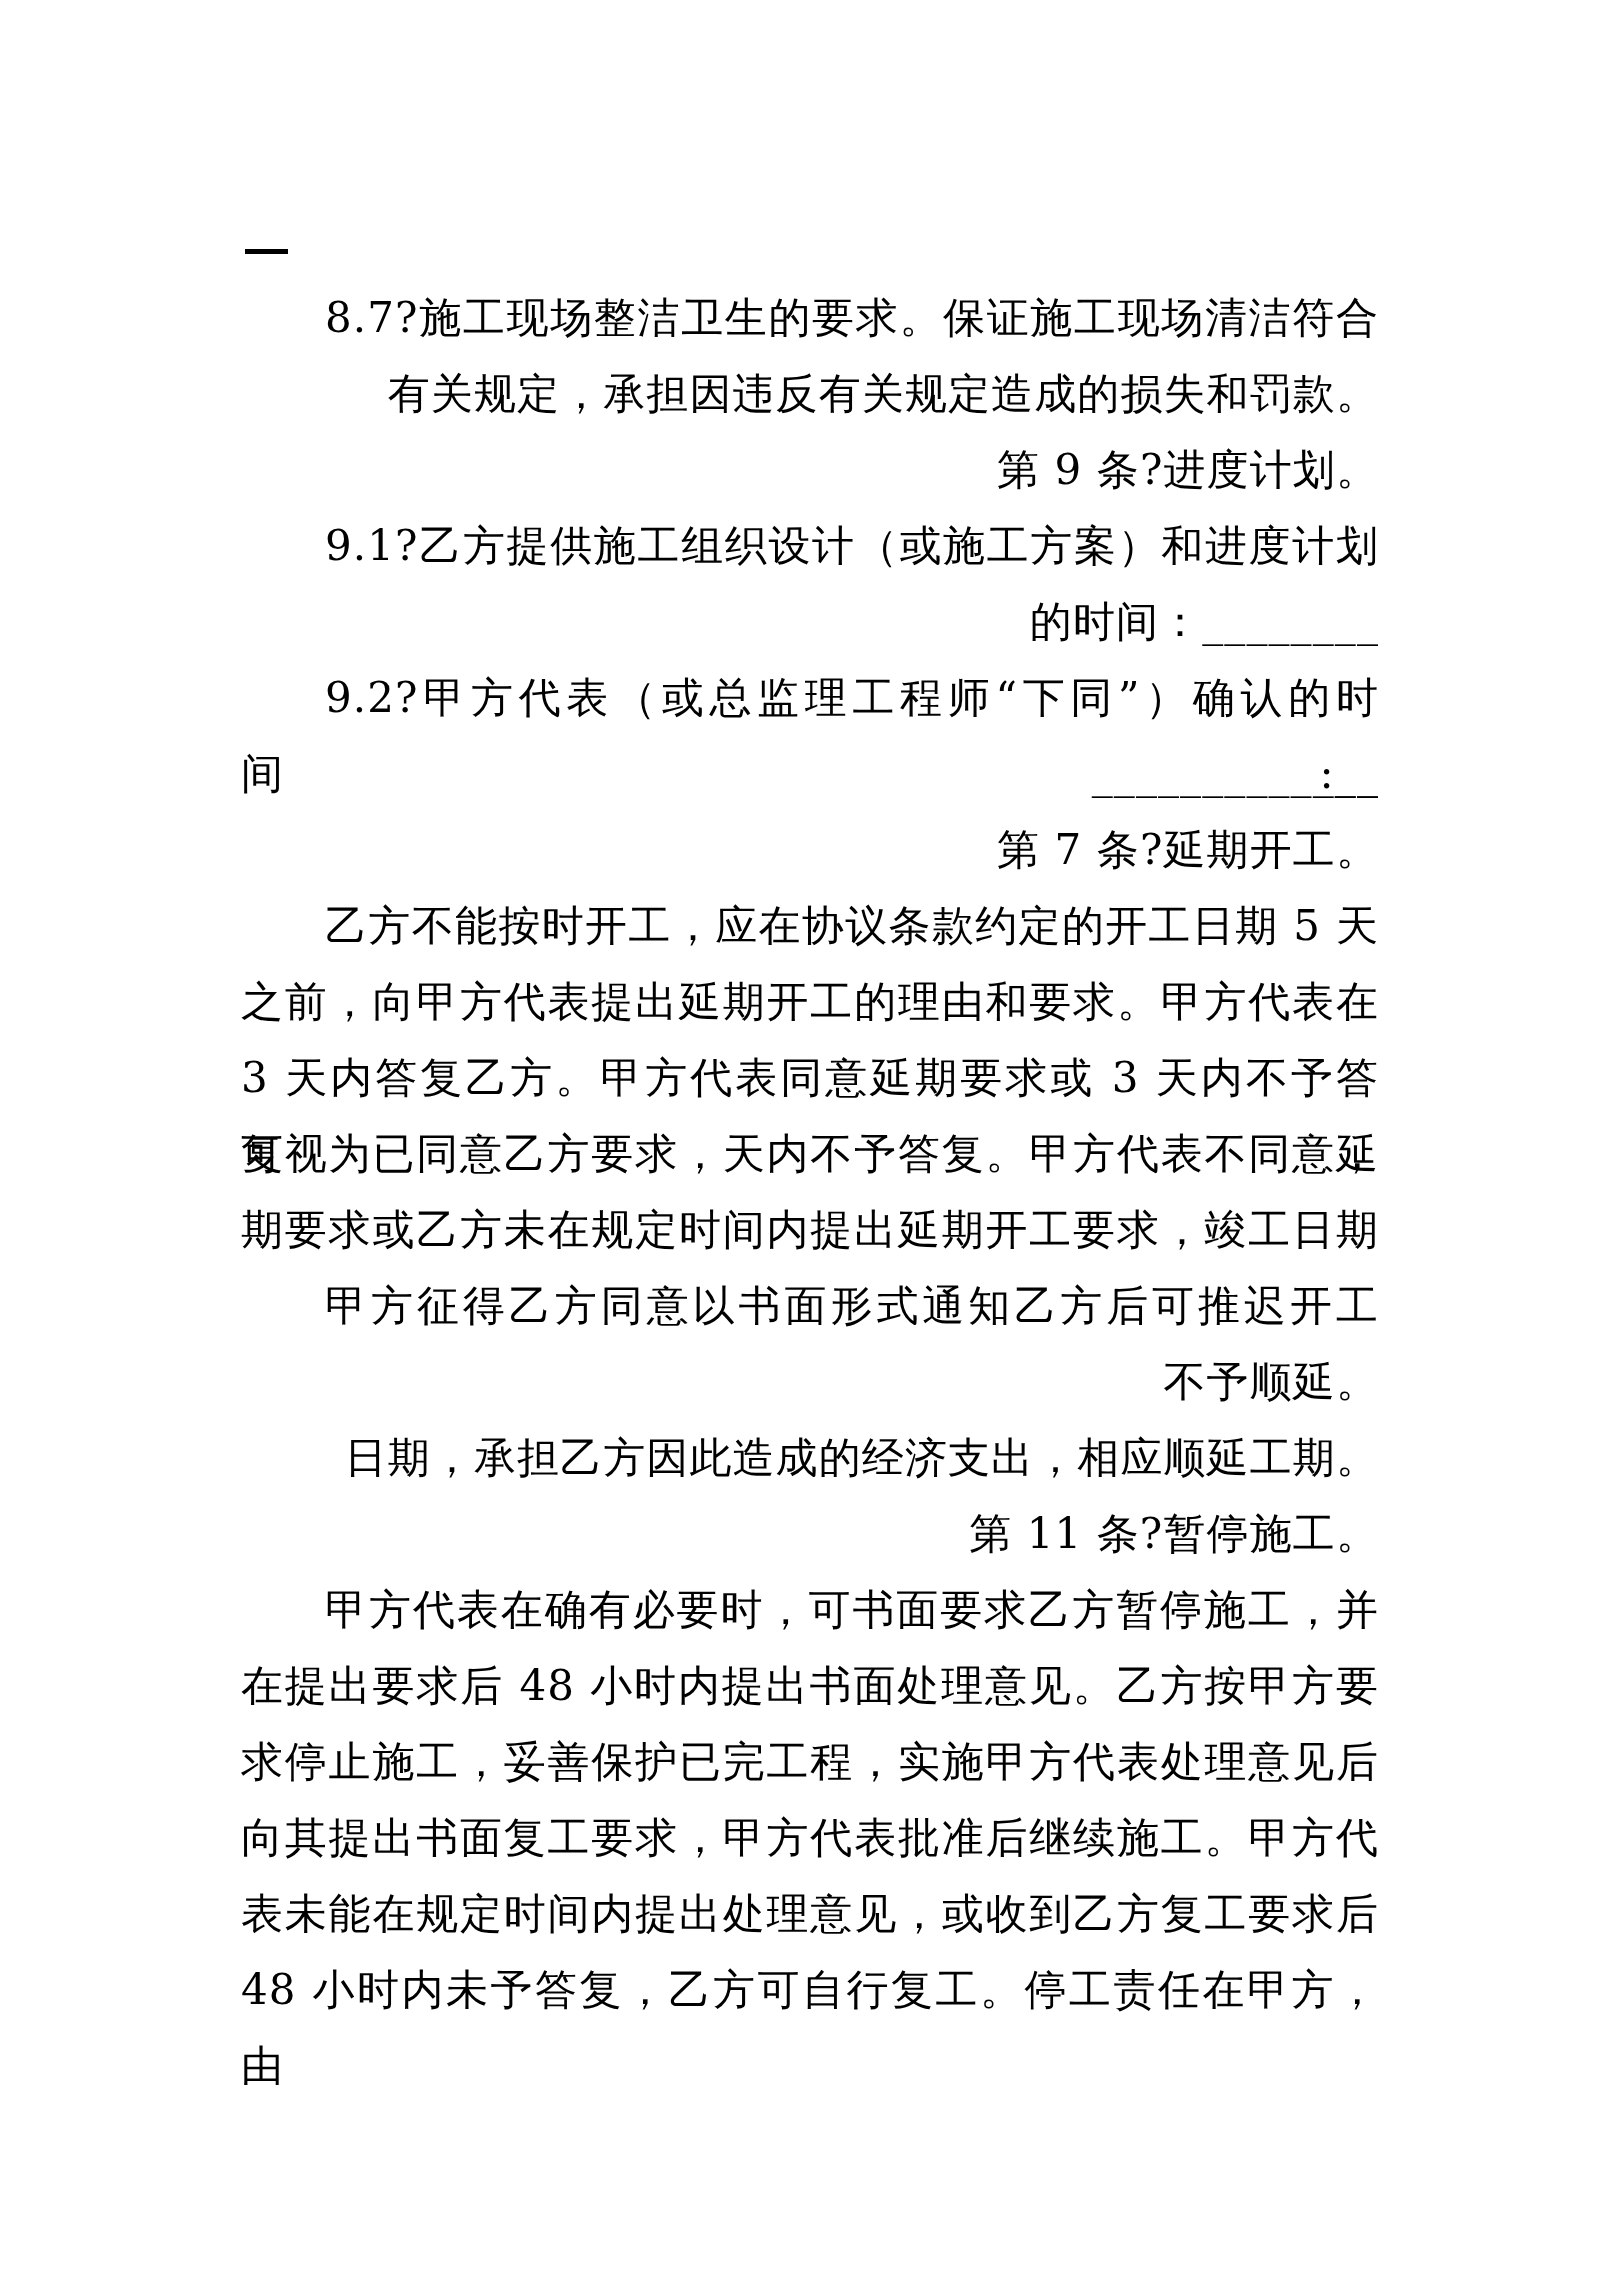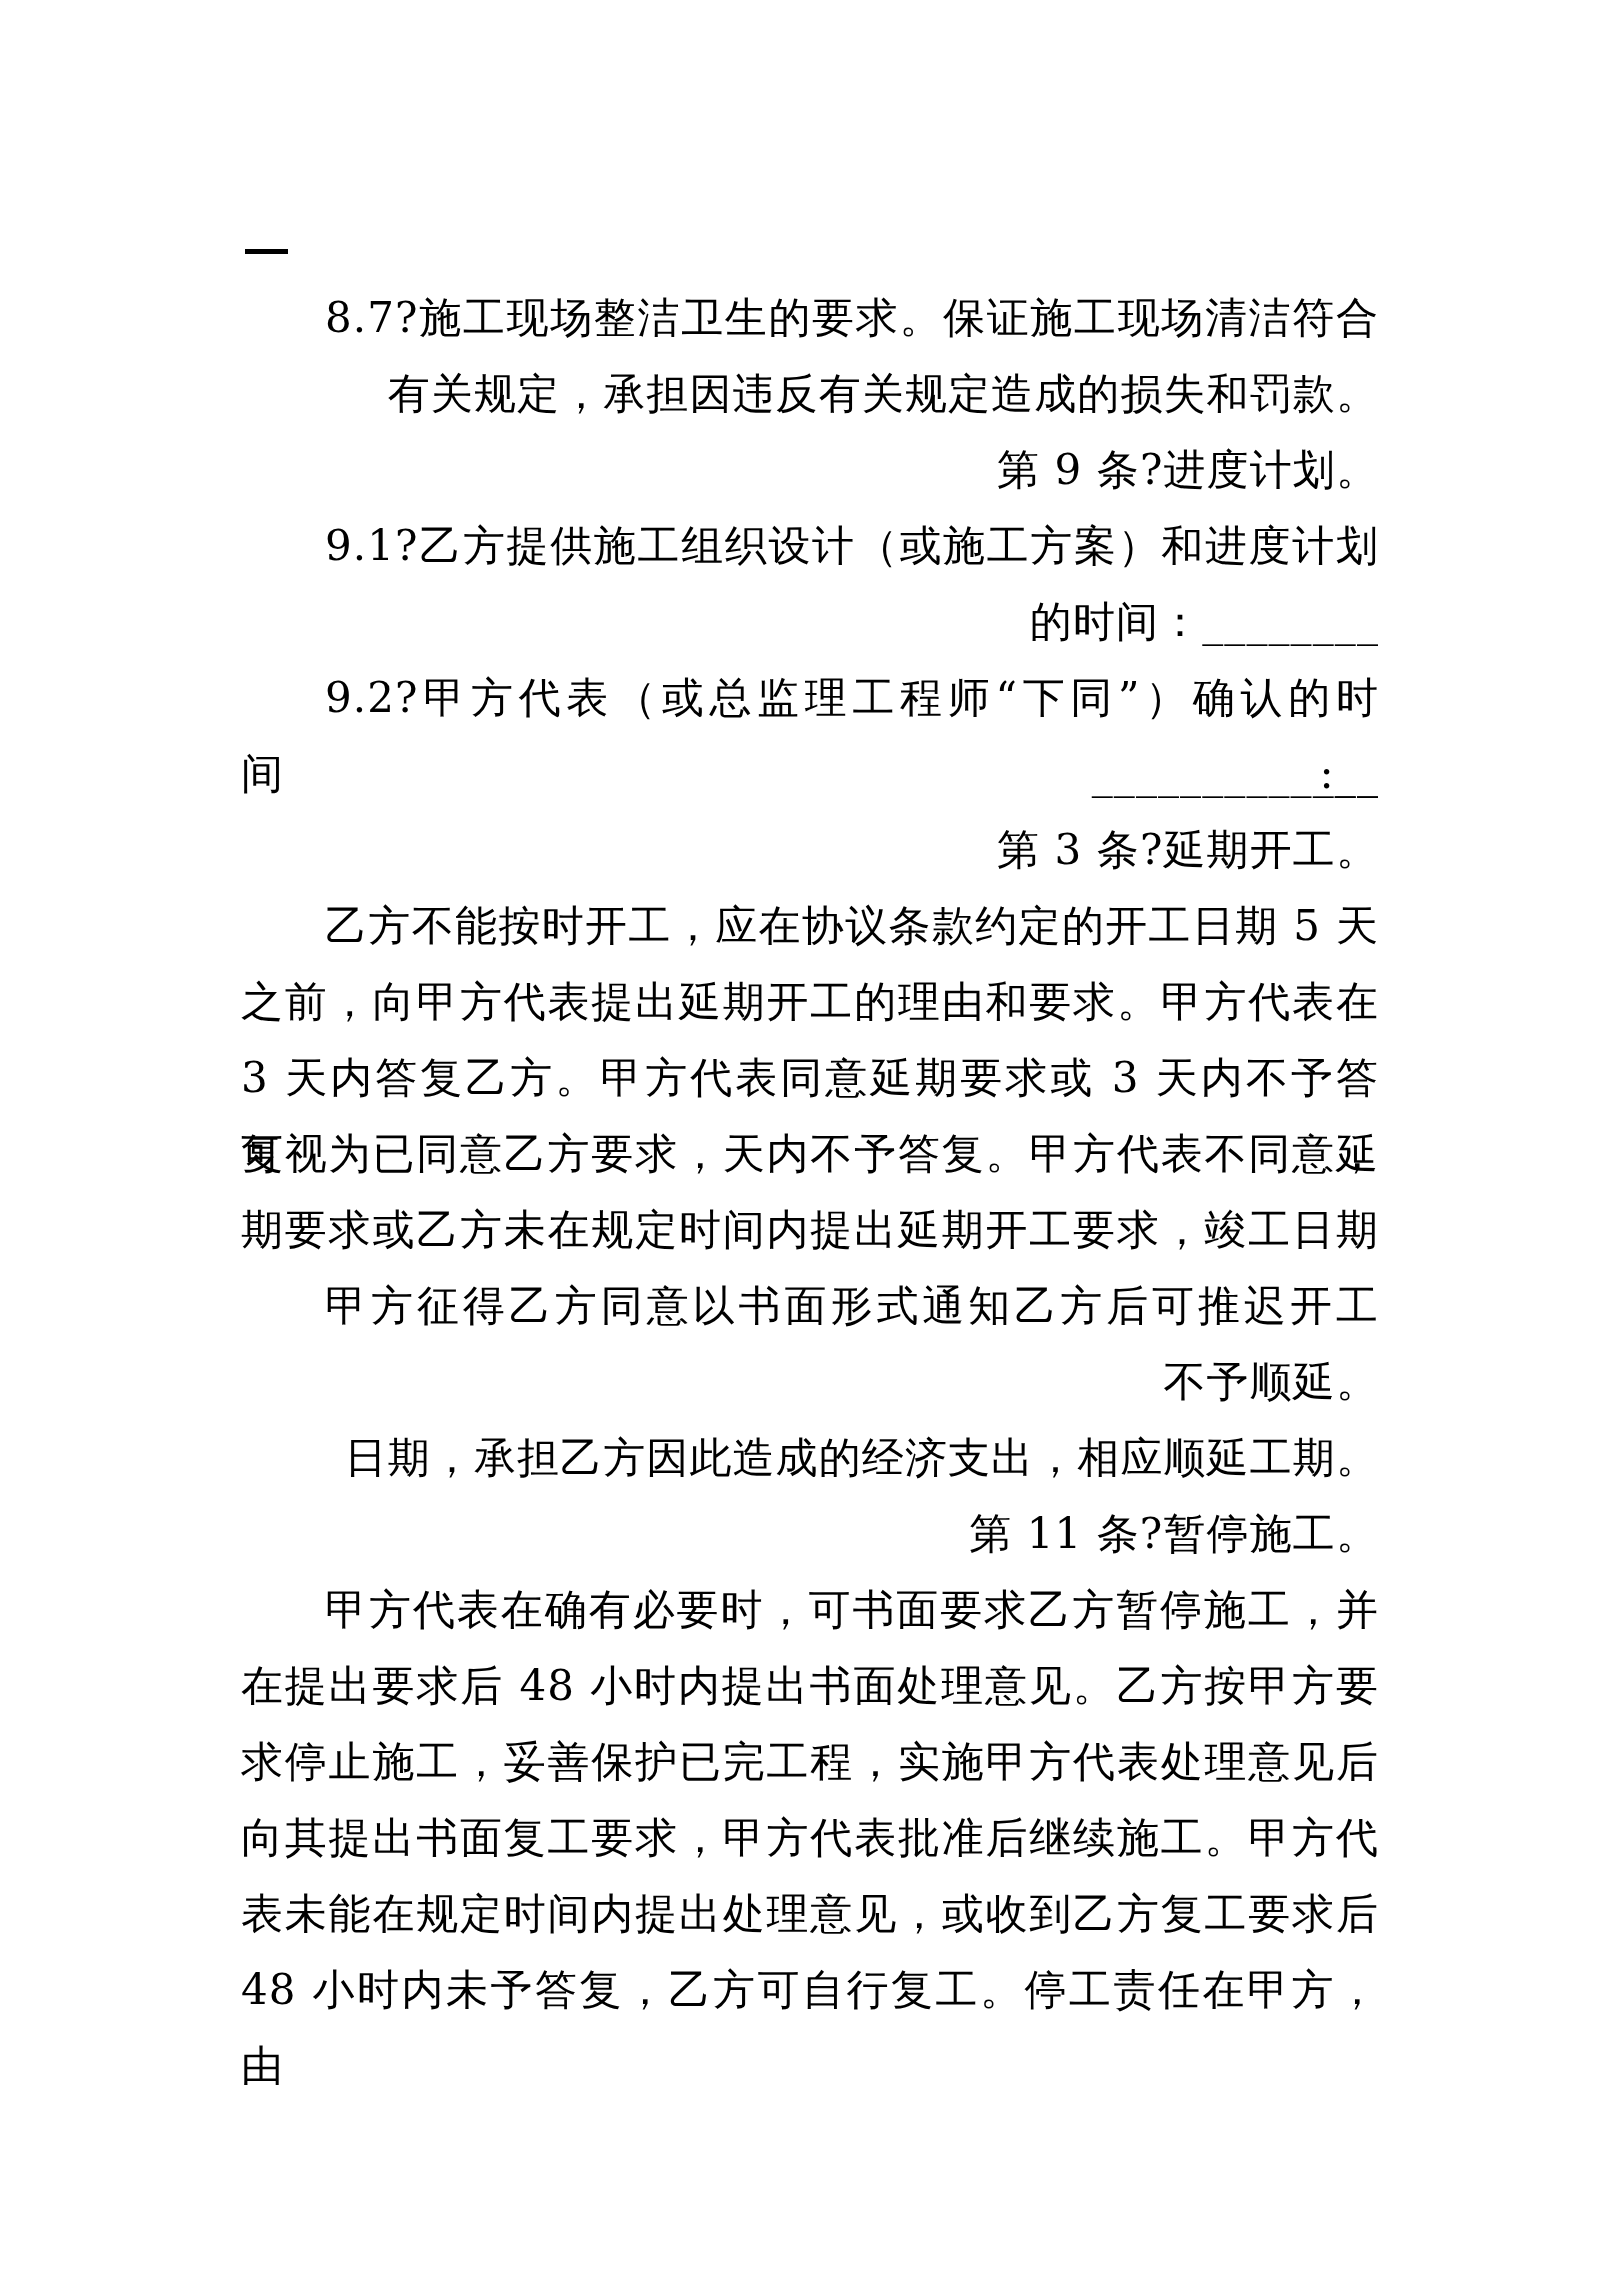--- a/index.html
+++ b/index.html
@@ -64,21 +64,21 @@
 <div class="page">
   <div class="top-dash"></div>
   <div class="text-block">
       <div class="text-line ind jst">8.7?施工现场整洁卫生的要求。保证施工现场清洁符合</div>
       <div class="text-line">有关规定，承担因违反有关规定造成的损失和罚款。</div>
       <div class="text-line ind">第 9 条?进度计划。</div>
       <div class="text-line ind jst">9.1?乙方提供施工组织设计（或施工方案）和进度计划</div>
       <div class="text-line">的时间：________</div>
       <div class="text-line ind jst">9.2?甲方代表（或总监理工程师“下同”）确认的时间:__</div>
       <div class="text-line">_____________</div>
-      <div class="text-line ind">第 3 条?延期开工。</div>
+      <div class="text-line ind">第 7 条?延期开工。</div>
       <div class="text-line ind jst">乙方不能按时开工，应在协议条款约定的开工日期 5 天</div>
       <div class="text-line jst">之前，向甲方代表提出延期开工的理由和要求。甲方代表在</div>
       <div class="text-line jst">3 天内答复乙方。甲方代表同意延期要求或 3 天内不予答复，</div>
       <div class="text-line jst">可视为已同意乙方要求，天内不予答复。甲方代表不同意延</div>
       <div class="text-line jst">期要求或乙方未在规定时间内提出延期开工要求，竣工日期</div>
       <div class="text-line ind jst">甲方征得乙方同意以书面形式通知乙方后可推迟开工</div>
       <div class="text-line">不予顺延。</div>
       <div class="text-line">日期，承担乙方因此造成的经济支出，相应顺延工期。</div>
       <div class="text-line ind">第 11 条?暂停施工。</div>
       <div class="text-line ind jst">甲方代表在确有必要时，可书面要求乙方暂停施工，并</div>

